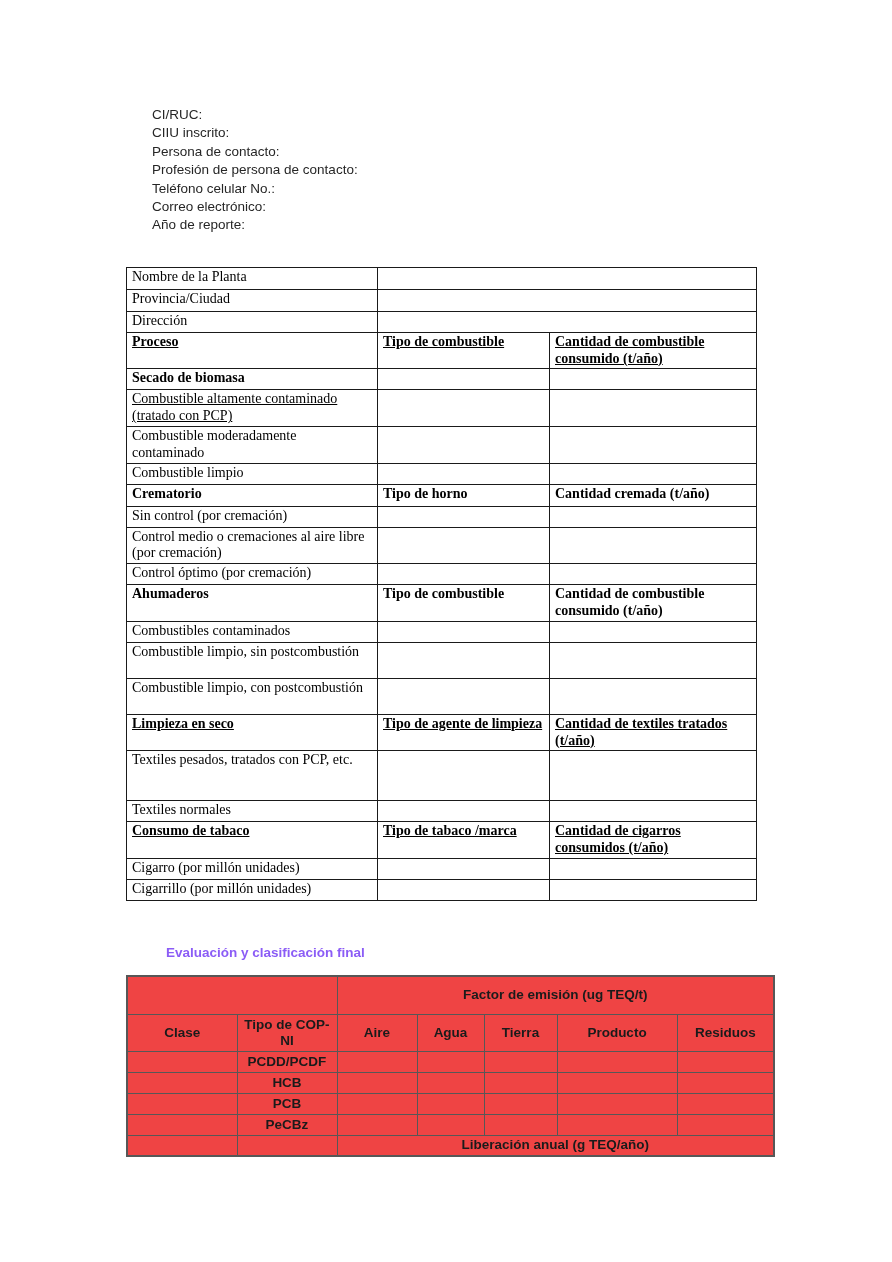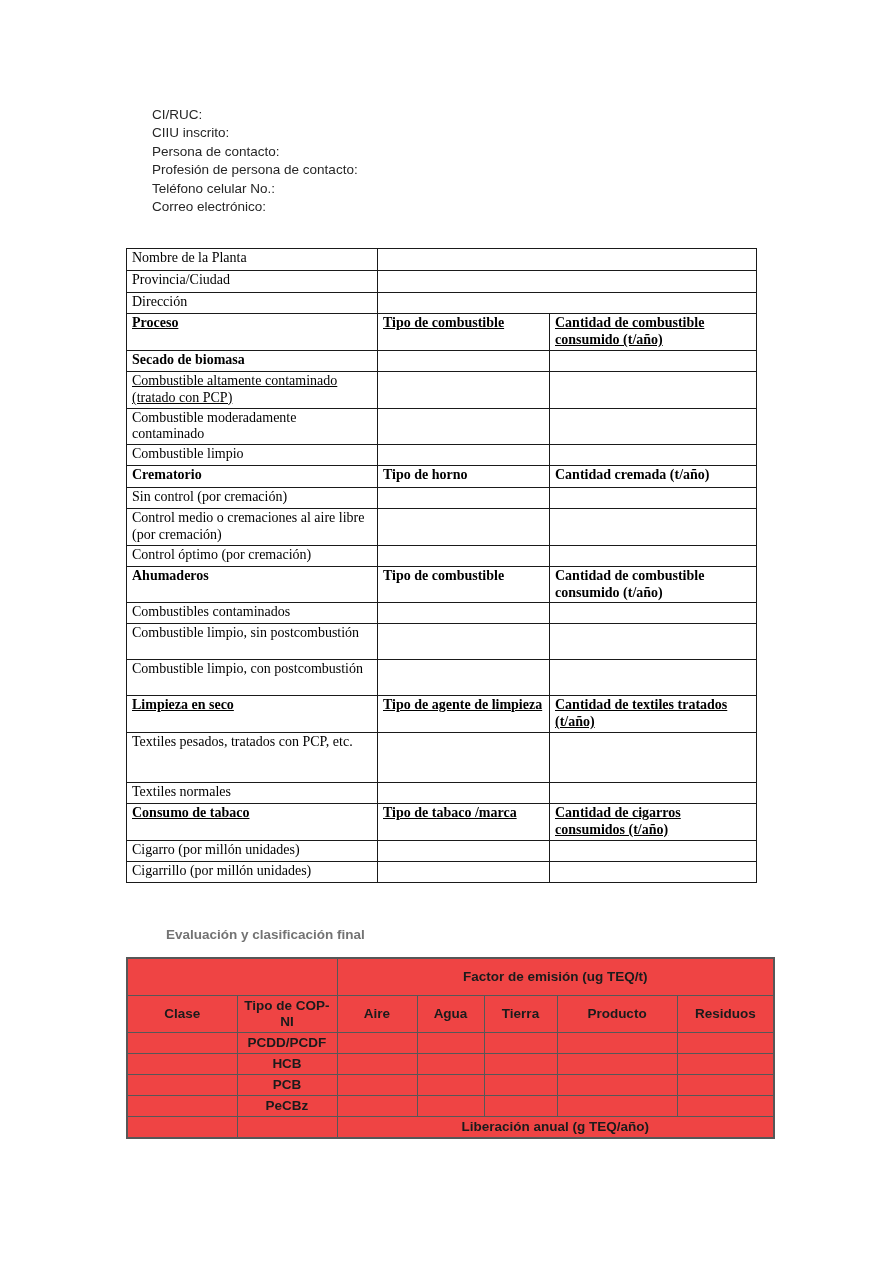--- a/index.html
+++ b/index.html
@@ -17,21 +17,21 @@
     margin:32px 0 0 126px;border-collapse:collapse;table-layout:fixed;width:630px;
     font-family:"Liberation Serif","DejaVu Serif",serif;font-size:14px;color:#000;
   }
   .t1 td{border:1px solid #1a1a1a;padding:1px 5px 1px 5px;vertical-align:top;line-height:16.8px;}
   .t1 tr.hdr td{font-weight:bold;}
   .t1 tr.boldlabel td:first-child{font-weight:bold;}
   .t1 tr.h21{height:21px;} .t1 tr.h22{height:22px;} .t1 tr.h35{height:35px;text-decoration:underline;}
   .t1 tr.h36{height:36px;padding-left:48px;} .t1 tr.h50{height:50px;}
 
   
-  .section-title{margin:44px 0 0 126px;font-size:13.5px;font-weight:bold;color:#737373;padding-left:40px;}
+  .section-title{margin:44px 0 0 126px;font-size:13.5px;font-weight:bold;color:#8b5cf6;padding-left:40px;}
 
   
   .t2{
     margin:15px 0 0 126px;border-collapse:collapse;table-layout:fixed;width:647px;
     font-size:13.5px;font-weight:bold;color:#1b1b1b;border:2px solid #575757;
   }
   .t2 td{
     border:1px solid #575757;background:#ef4444;text-align:center;vertical-align:middle;
     padding:1px 3px;line-height:16px;
   }
@@ -40,20 +40,21 @@
 </head>
 <body>
 
 <div class="contact">
   <div>CI/RUC:</div>
   <div>CIIU inscrito:</div>
   <div>Persona de contacto:</div>
   <div>Profesión de persona de contacto:</div>
   <div>Teléfono celular No.:</div>
   <div>Correo electrónico:</div>
+  <div>Año de reporte:</div>
 </div>
 
 <table class="t1">
   <colgroup>
       <col style="width:251px">
       <col style="width:172px">
       <col style="width:207px">
     </colgroup>
   <tbody>
       <tr class="h22">

